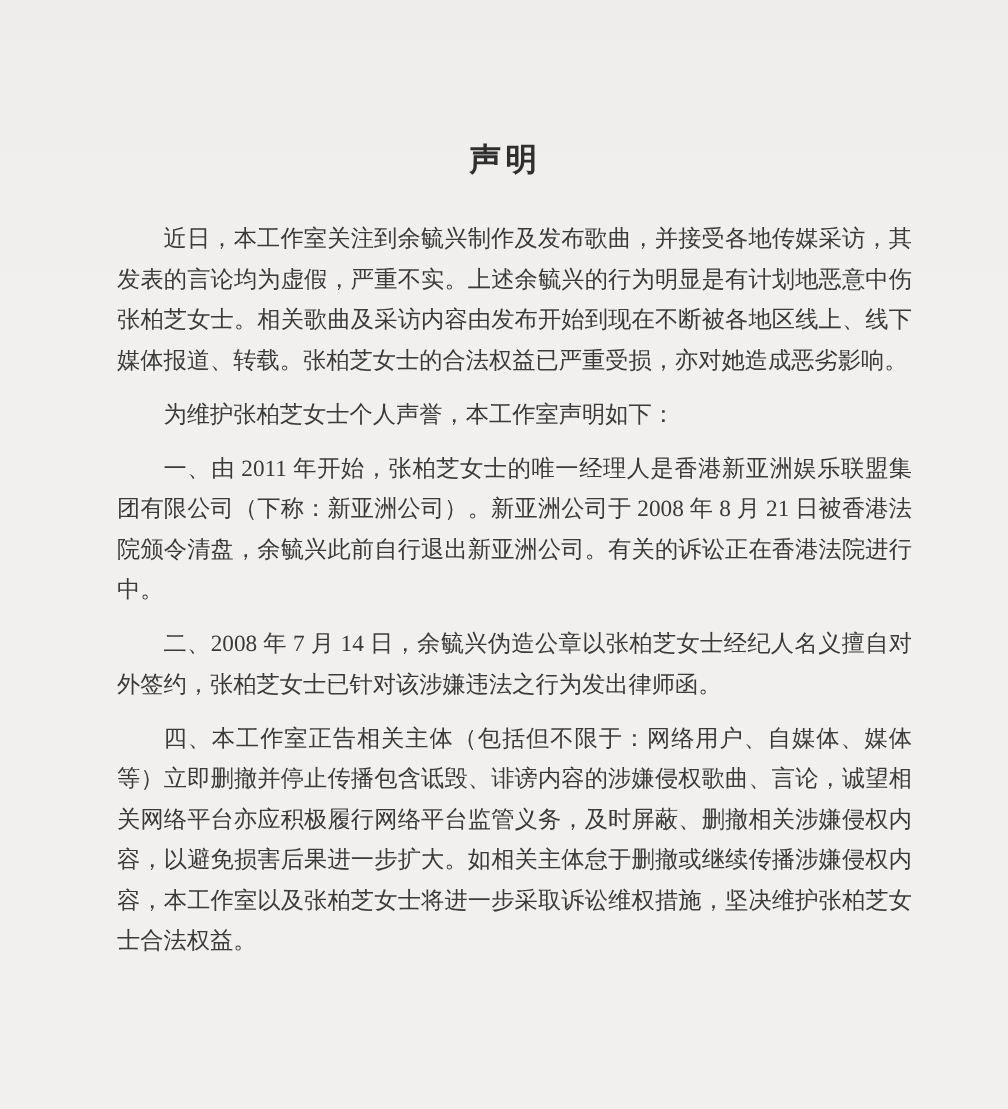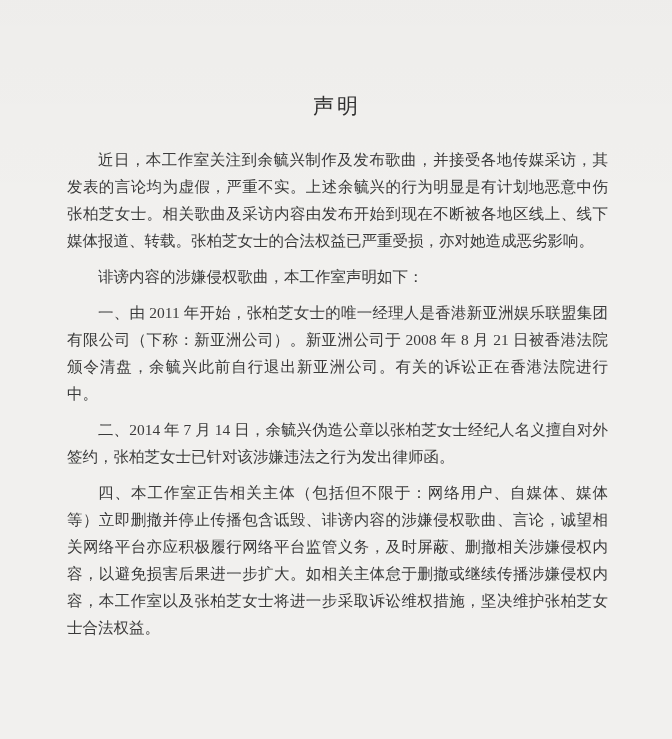--- a/index.html
+++ b/index.html
@@ -21,44 +21,44 @@
     padding: 0 64px 0 66px;
     background:
       linear-gradient(180deg, rgba(0,0,0,0.012) 0%, rgba(0,0,0,0) 30%),
       #f1f0ee;
   }
   .title {
     margin: 0 0 26px 0;
     padding-top: 92px;
     text-align: center;
     font-size: 21px;
-    font-weight: normal;
+    font-weight: bold;
     letter-spacing: 3px;
     color: #2f2f2f;
   }
   .para {
-    margin: 0 0 9px 1px;
+    margin: 0 0 9px 12px;
     font-size: 15.5px;
     line-height: 27px;
     text-align: justify;
     text-indent: 2em;
     color: #3a3a3a;
     word-break: break-all;
   }
 </style>
 </head>
 <body>
 
 <div class="page">
   <h1 class="title">声明</h1>
 
   <p class="para">近日，本工作室关注到余毓兴制作及发布歌曲，并接受各地传媒采访，其发表的言论均为虚假，严重不实。上述余毓兴的行为明显是有计划地恶意中伤张柏芝女士。相关歌曲及采访内容由发布开始到现在不断被各地区线上、线下媒体报道、转载。张柏芝女士的合法权益已严重受损，亦对她造成恶劣影响。</p>
 
-  <p class="para">诽谤内容的涉嫌侵权歌曲，本工作室声明如下：</p>
+  <p class="para">为维护张柏芝女士个人声誉，本工作室声明如下：</p>
 
   <p class="para">一、由 2011 年开始，张柏芝女士的唯一经理人是香港新亚洲娱乐联盟集团有限公司（下称：新亚洲公司）。新亚洲公司于 2008 年 8 月 21 日被香港法院颁令清盘，余毓兴此前自行退出新亚洲公司。有关的诉讼正在香港法院进行中。</p>
 
-  <p class="para">二、2014 年 7 月 14 日，余毓兴伪造公章以张柏芝女士经纪人名义擅自对外签约，张柏芝女士已针对该涉嫌违法之行为发出律师函。</p>
+  <p class="para">二、2008 年 7 月 14 日，余毓兴伪造公章以张柏芝女士经纪人名义擅自对外签约，张柏芝女士已针对该涉嫌违法之行为发出律师函。</p>
 
 
   <p class="para">四、本工作室正告相关主体（包括但不限于：网络用户、自媒体、媒体等）立即删撤并停止传播包含诋毁、诽谤内容的涉嫌侵权歌曲、言论，诚望相关网络平台亦应积极履行网络平台监管义务，及时屏蔽、删撤相关涉嫌侵权内容，以避免损害后果进一步扩大。如相关主体怠于删撤或继续传播涉嫌侵权内容，本工作室以及张柏芝女士将进一步采取诉讼维权措施，坚决维护张柏芝女士合法权益。</p>
 
 </div>
 
 </body></html>

